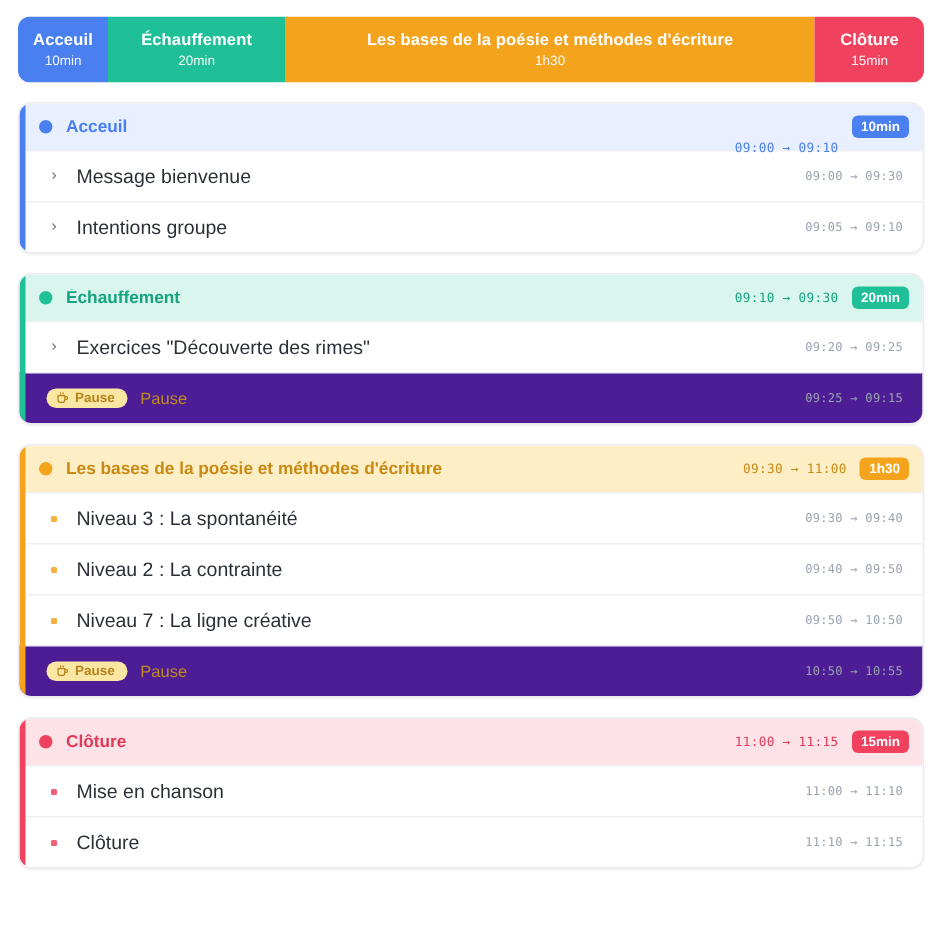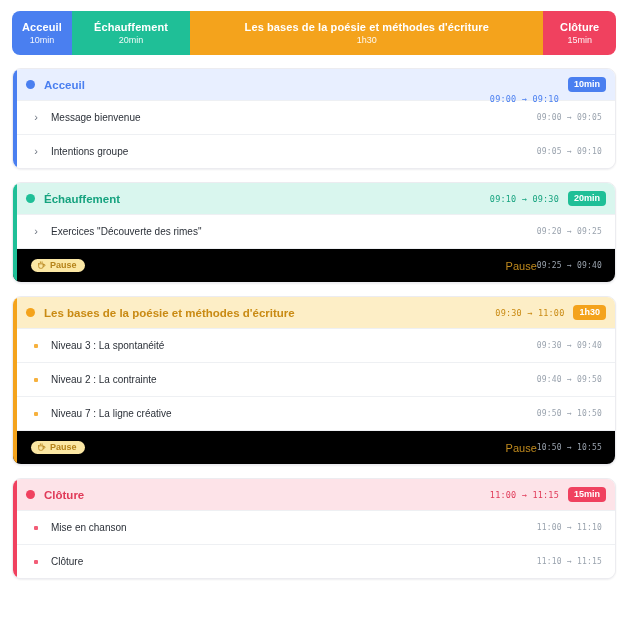--- a/index.html
+++ b/index.html
@@ -94,40 +94,40 @@
 
   
   .row {
     display: flex;
     align-items: center;
     height: 34px;
     padding: 0 13px 0 18px;
     border-top: 1px solid #eef0f3;
     background: #ffffff;
   }
-  .row.pause { background: #000000; text-align: right; }
+  .row.pause { background: #4c1d95; }
   .row-marker {
     flex: 0 0 auto;
     margin-right: 10px;
     display: flex;
     align-items: center;
     justify-content: center;
     width: 10px;
   }
   .chev {
     font-size: 11px;
     color: #6c7480;
     line-height: 1;
   }
   .sq {
     width: 4px; height: 4px;
     border-radius: 1px;
   }
   .row-label {
-    font-size: 10px;
+    font-size: 13px;
     color: #2b3038;
     flex: 1 1 auto;
     white-space: nowrap;
     overflow: hidden;
     text-overflow: ellipsis;
   }
   .row-time {
     font-family: "DejaVu Sans Mono", monospace;
     font-size: 8px;
     color: #9aa3ae;
@@ -187,21 +187,21 @@
           <div class="head-dot" style="background: rgb(74, 127, 240);"></div>
           <div class="head-title" style="color: rgb(74, 127, 240);">Acceuil</div>
           <div class="head-time" style="color: rgb(74, 127, 240); margin-top: 29px;">09:00 → 09:10</div>
           <div class="head-badge" style="background: rgb(74, 127, 240);">10min</div>
         </div>
         <div class="row">
           <div class="row-marker">
             <span class="chev">›</span>
           </div>
           <div class="row-label">Message bienvenue</div>
-          <div class="row-time">09:00 → 09:05</div>
+          <div class="row-time">09:00 → 09:30</div>
         </div>
         <div class="row">
           <div class="row-marker">
             <span class="chev">›</span>
           </div>
           <div class="row-label">Intentions groupe</div>
           <div class="row-time">09:05 → 09:10</div>
         </div>
       </div>
       <div class="card">
@@ -221,21 +221,21 @@
         </div>
         <div class="row pause">
           <div class="pause-pill">
             <svg width="9" height="9" viewBox="0 0 16 16">
               <path d="M3 5h8v5a3 3 0 0 1-3 3H6a3 3 0 0 1-3-3V5zm8 1h1.6a1.6 1.6 0 0 1 0 3.2H11" fill="none" stroke="#b5831a" stroke-width="1.5" stroke-linejoin="round" stroke-linecap="round"></path>
               <path d="M6 1.5v1.6M9 1.5v1.6" fill="none" stroke="#b5831a" stroke-width="1.5" stroke-linecap="round"></path>
             </svg>
             <span>Pause</span>
           </div>
           <div class="pause-label">Pause</div>
-          <div class="row-time">09:25 → 09:40</div>
+          <div class="row-time">09:25 → 09:15</div>
         </div>
       </div>
       <div class="card">
         <div class="card-accent" style="background: rgb(244, 163, 28);"></div>
         <div class="card-head" style="background: rgb(253, 238, 198);">
           <div class="head-dot" style="background: rgb(244, 163, 28);"></div>
           <div class="head-title" style="color: rgb(201, 138, 19);">Les bases de la poésie et méthodes d'écriture</div>
           <div class="head-time" style="color: rgb(201, 138, 19);">09:30 → 11:00</div>
           <div class="head-badge" style="background: rgb(244, 163, 28);">1h30</div>
         </div>

